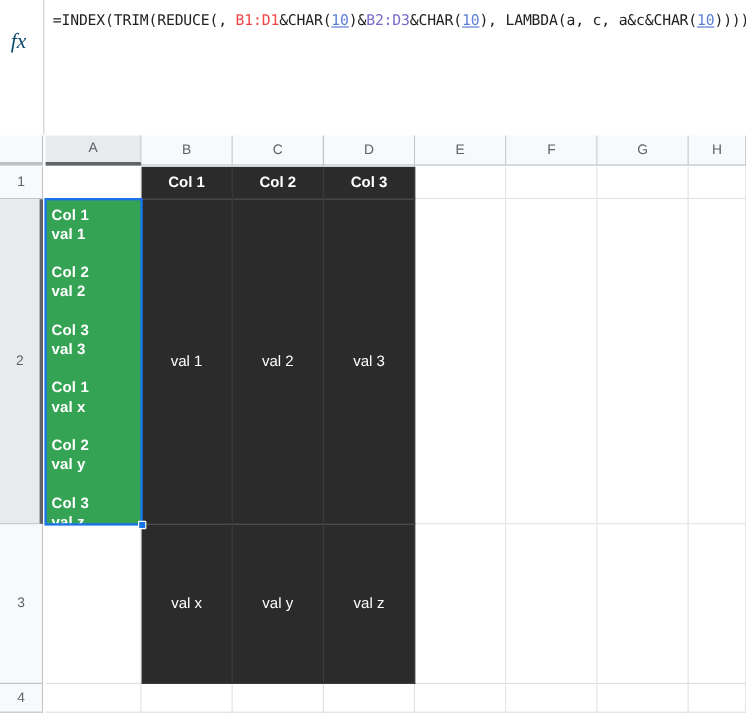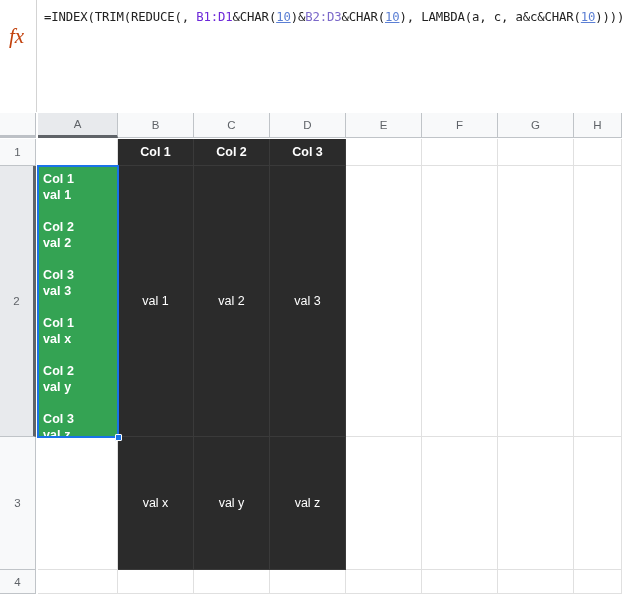--- a/index.html
+++ b/index.html
@@ -29,22 +29,22 @@
     left: 0; top: 0;
     width: 36px;
     height: 113px;
   }
   .fx-glyph {
     position: absolute;
     left: 9px;
     top: 24px;
     font-family: "Liberation Serif", serif;
     font-style: italic;
-    font-size: 21px;
-    color: #c2410c;
+    font-size: 18px;
+    color: #0c4a6e;
     letter-spacing: 0px;
     user-select: none;
   }
   .formula-divider {
     position: absolute;
     left: 36px;
     top: 0;
     width: 1px;
     height: 113px;
     background: #d3d3d3;
@@ -56,21 +56,21 @@
     width: 578px;
     height: 20px;
     font-family: "DejaVu Sans Mono", "Liberation Mono", monospace;
     font-size: 12.3px;
     line-height: 20px;
     color: #222222;
     white-space: pre;
     letter-spacing: -0.15px;
   }
   .tok-plain  { color: #222222; }
-  .tok-ref-a  { color: #6d28d9; text-align: right; }
+  .tok-ref-a  { color: #ef4444; text-align: right; }
   .tok-ref-b  { color: #7b68c9; }
   .tok-num    { color: #5b7fd4; text-decoration: underline; }
 
   .bar-bottom-edge {
     position: absolute;
     left: 0; top: 112px;
     width: 622px; height: 1px;
     background: #ffffff;
   }
 

